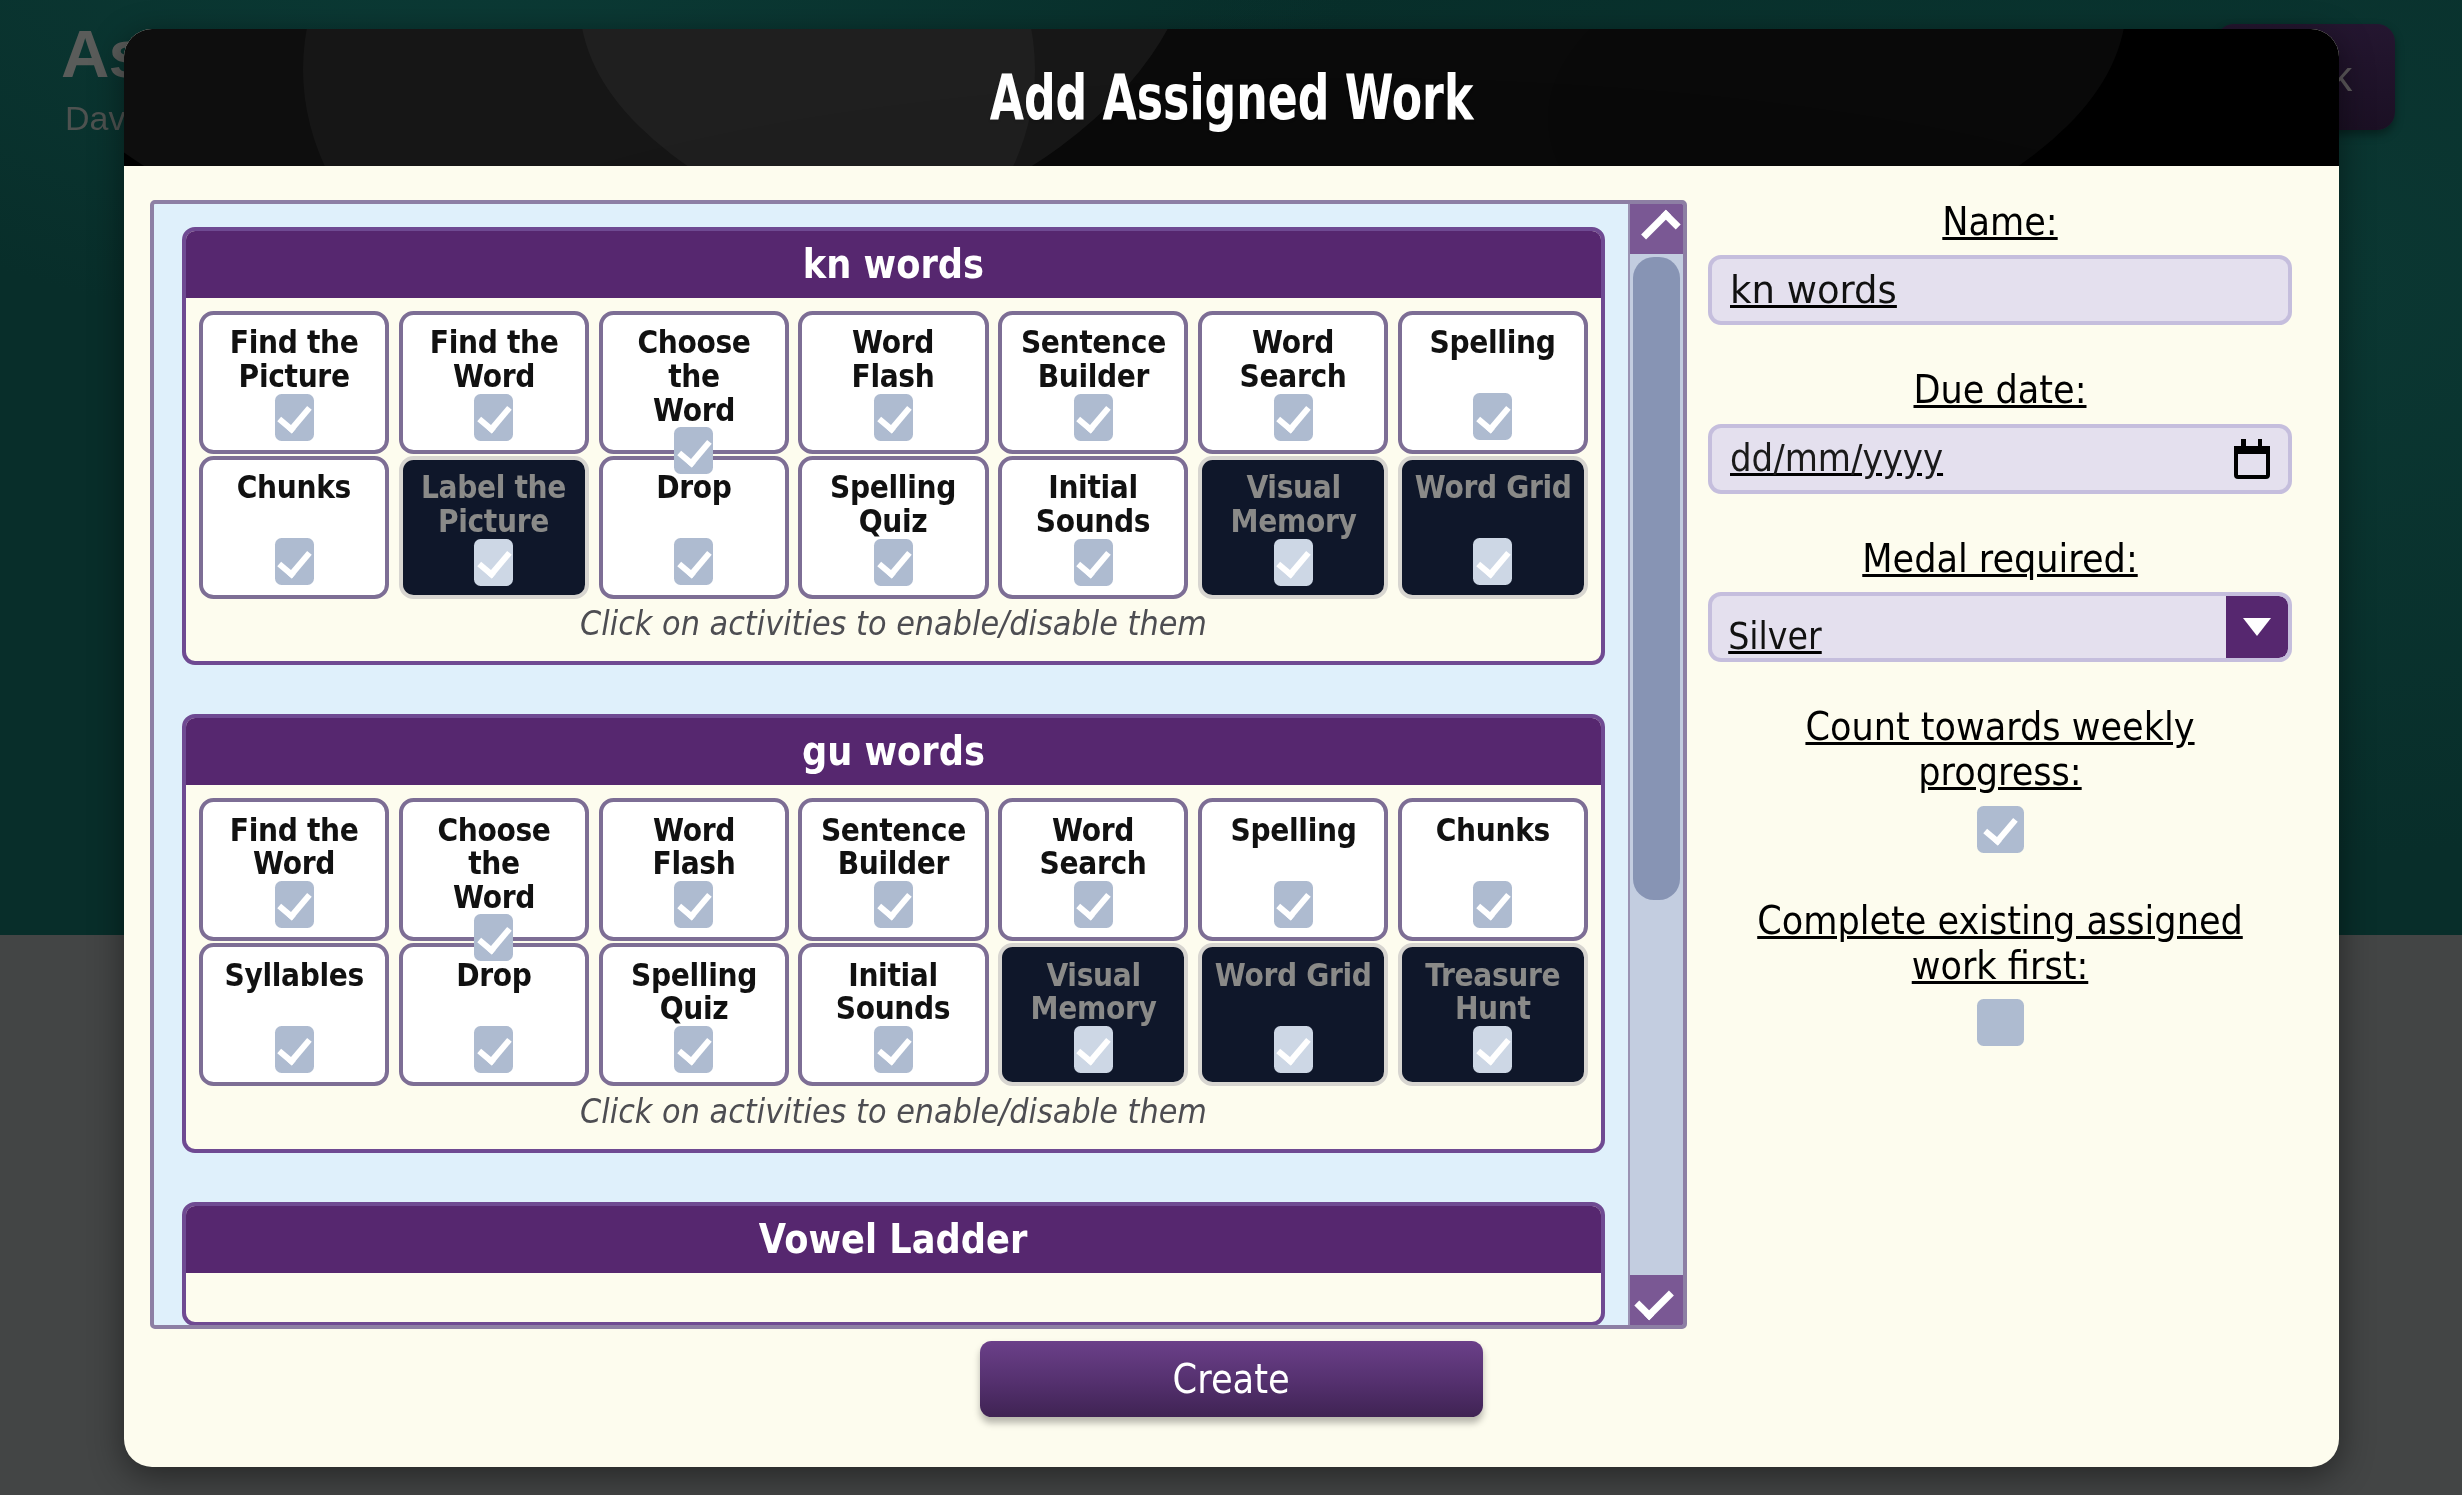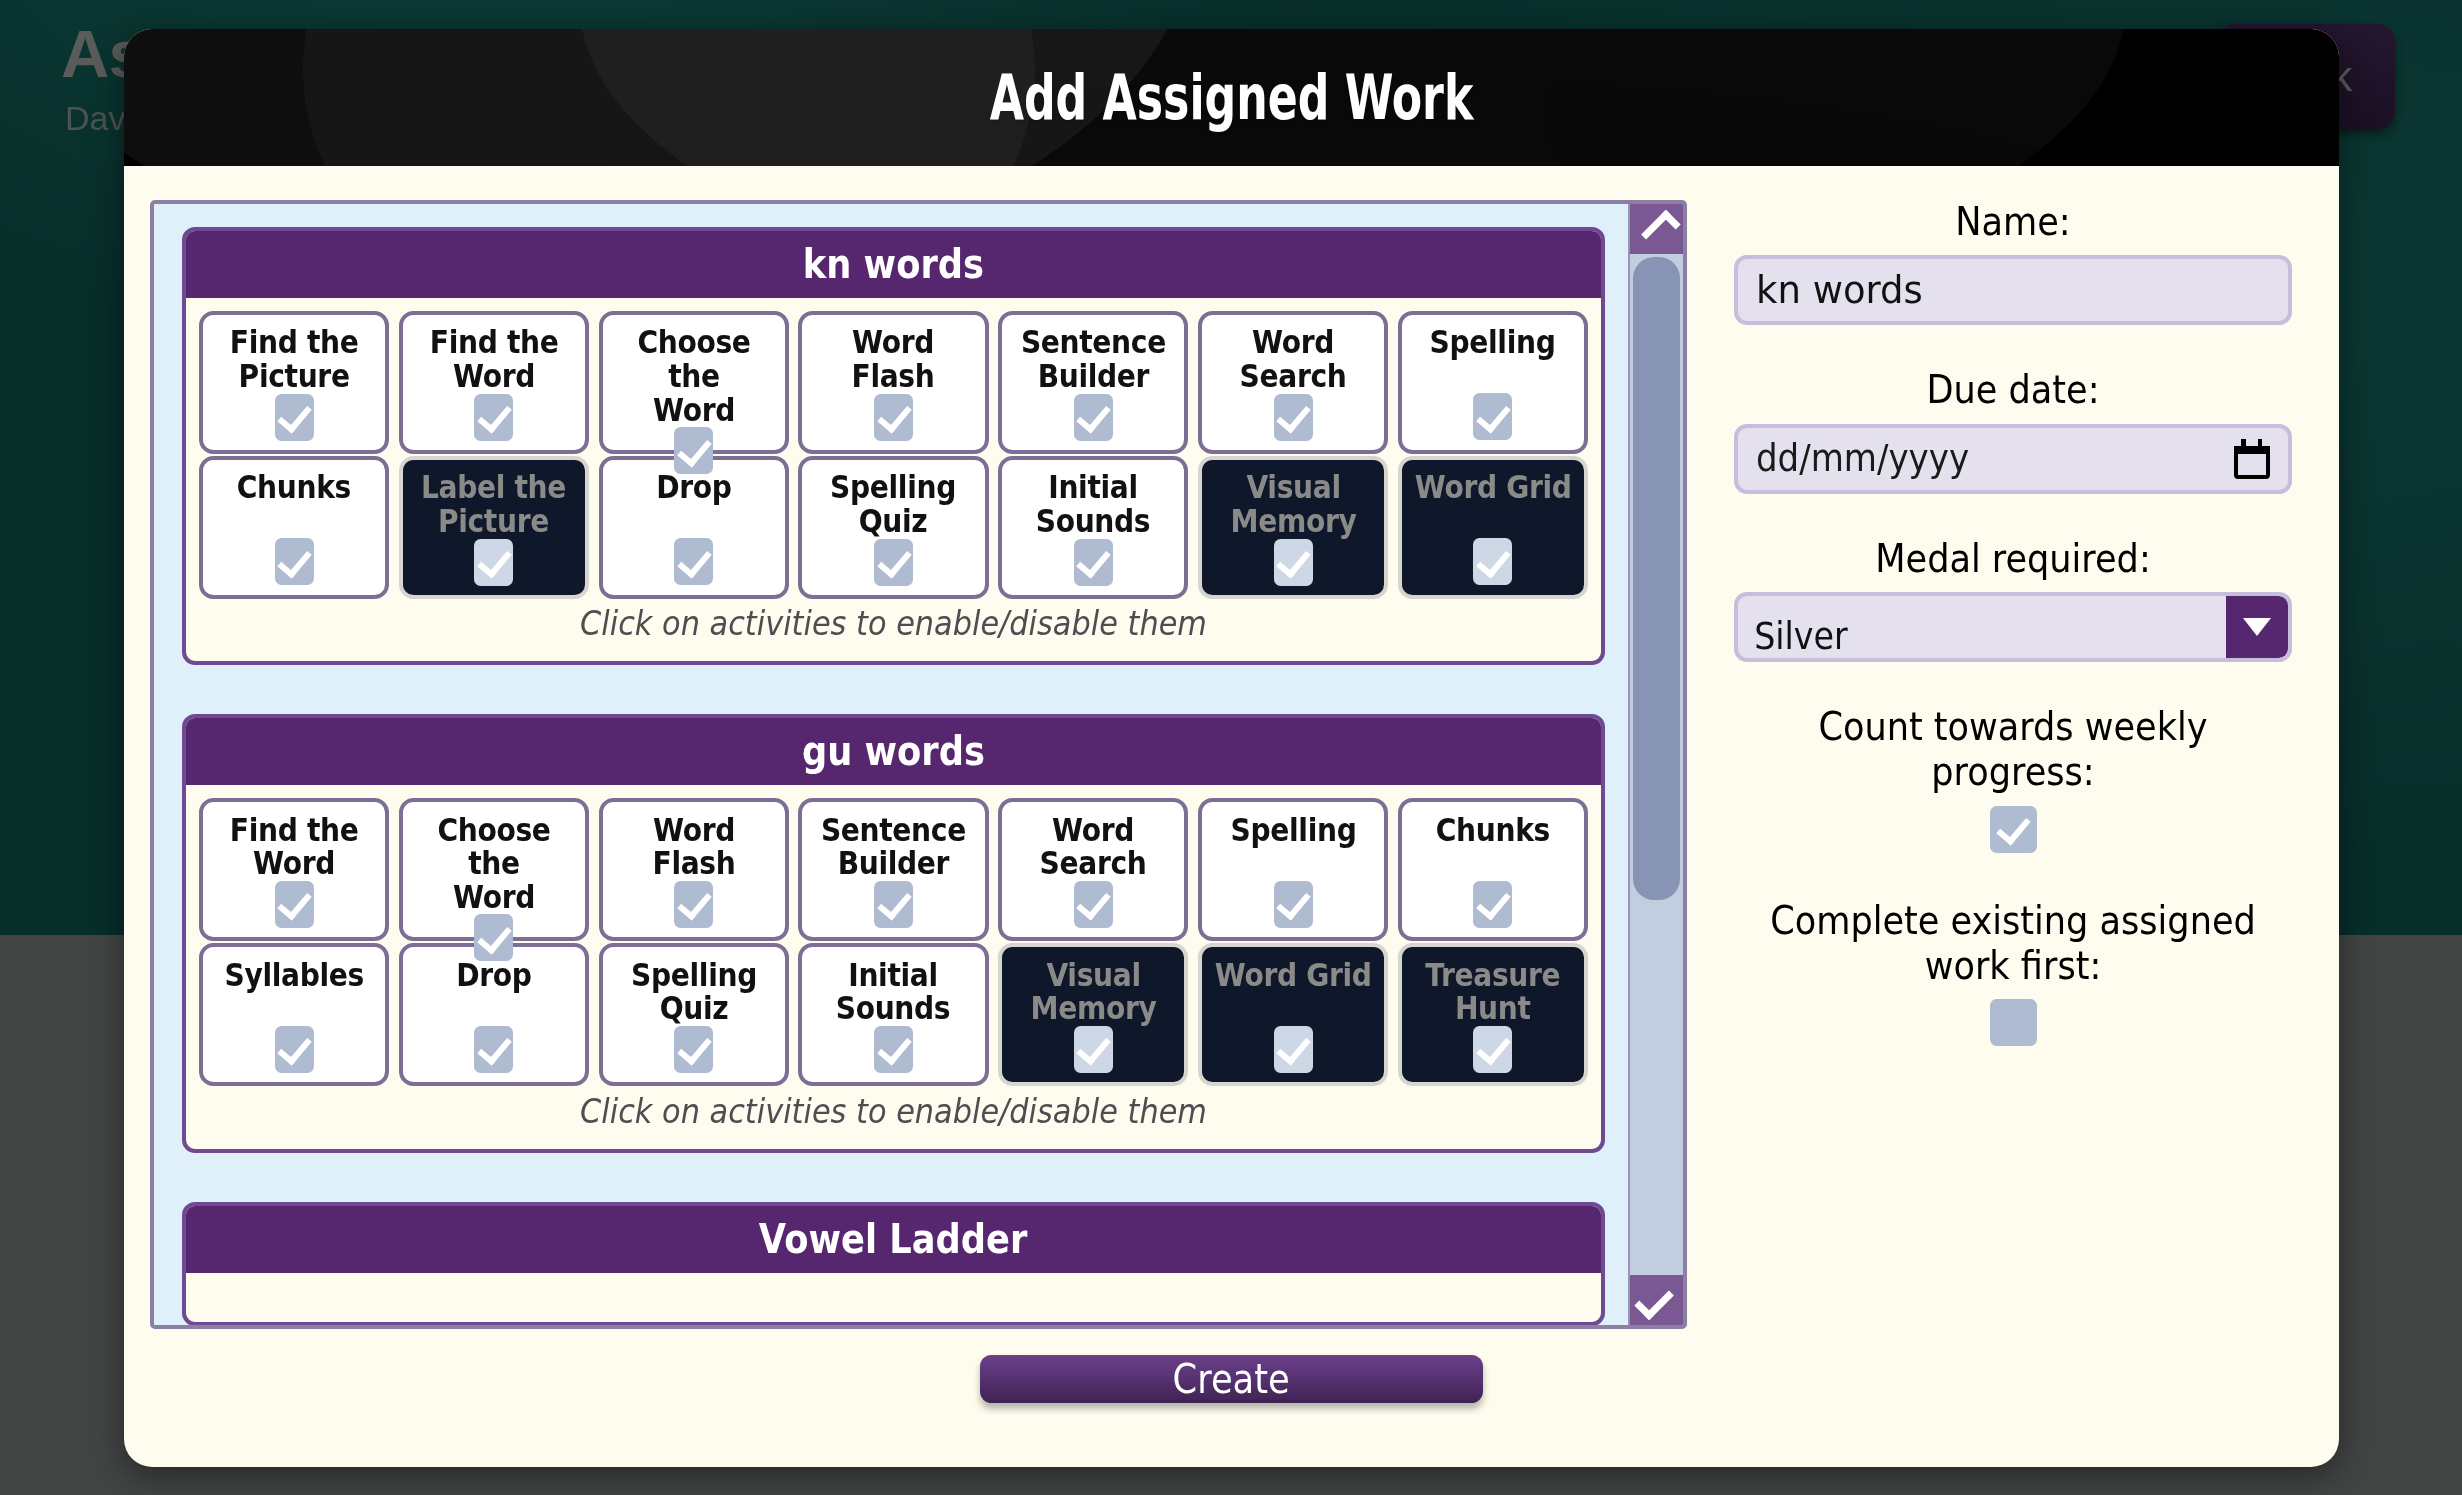--- a/index.html
+++ b/index.html
@@ -273,22 +273,23 @@
     width: 47px;
     height: 643px;
     border-radius: 21px;
     background: #8794b4;
     cursor: grab;
   }
 
   
   #right-pane {
     flex: 1 1 auto;
-    padding: 33px 47px 0 47px;
-    box-sizing: border-box;
+    padding: 33px 47px 0 21px;
+    box-sizing: border-box;
+    text-decoration: underline;
   }
   .field-label {
     text-align: center;
     font-size: 39px;
     color: #000000;
     font-family: "DejaVu Sans", sans-serif;
     transform: scaleX(0.9);
     margin-bottom: 11.4px;
   }
   .text-input {
@@ -386,21 +387,21 @@
   #footer {
     flex: 0 0 146px;
     display: flex;
     align-items: center;
     justify-content: center;
     gap: 220px;
     padding-bottom: 14.6px;
   }
   .btn {
     width: 503px;
-    height: 48px;
+    height: 76px;
     border-radius: 11.4px;
     background: linear-gradient(180deg, #6b4089 0%, #54306e 55%, #3f2353 100%);
     box-shadow: 0 5.7px 7.3px rgba(0,0,0,0.28);
     color: #ffffff;
     font-size: 41px;
     display: flex;
     align-items: center;
     justify-content: center;
     cursor: pointer;
     font-family: "DejaVu Sans", sans-serif;

